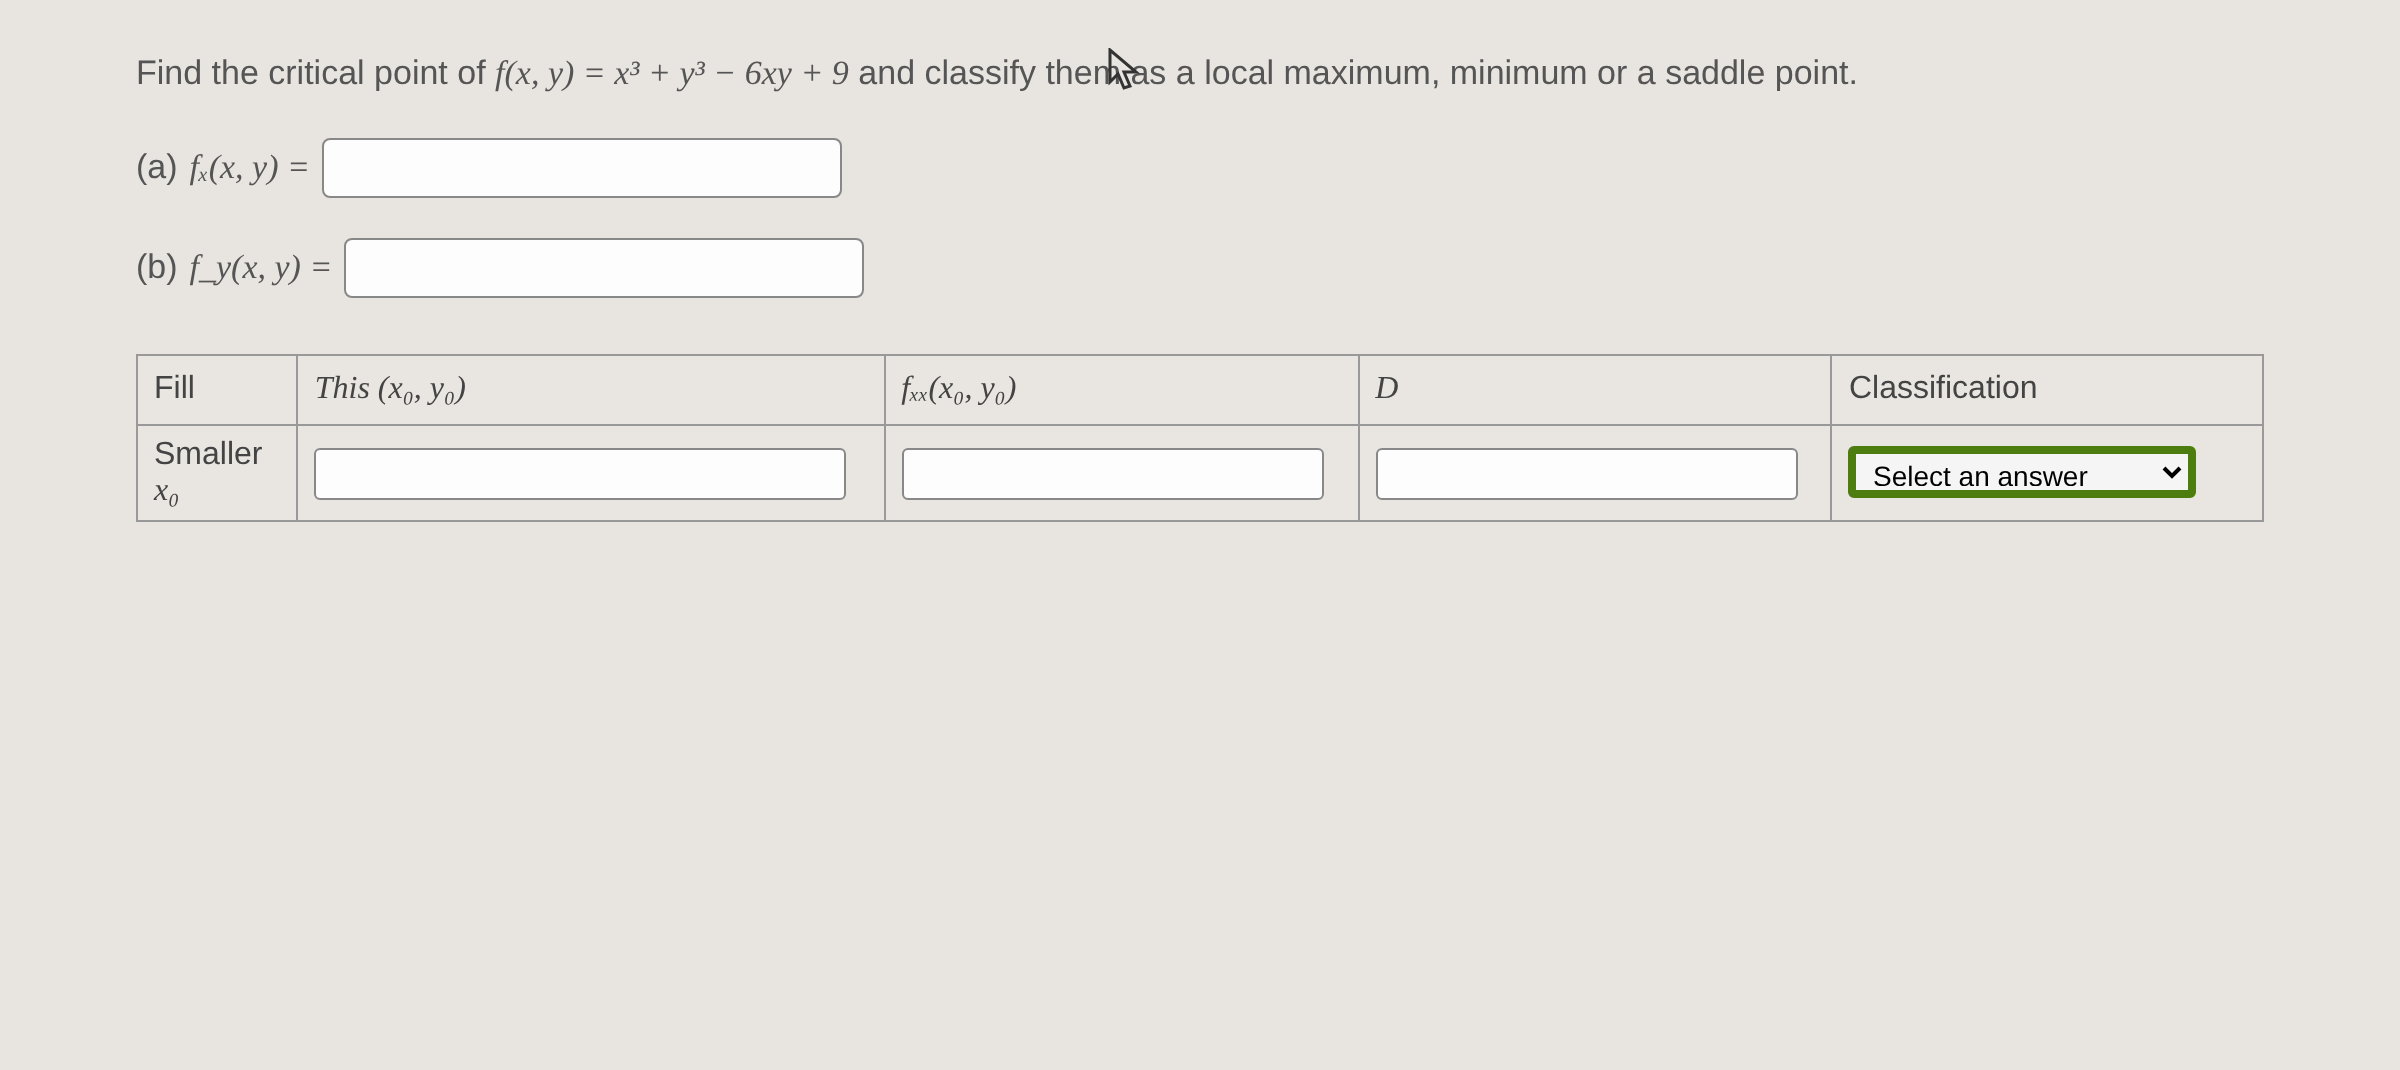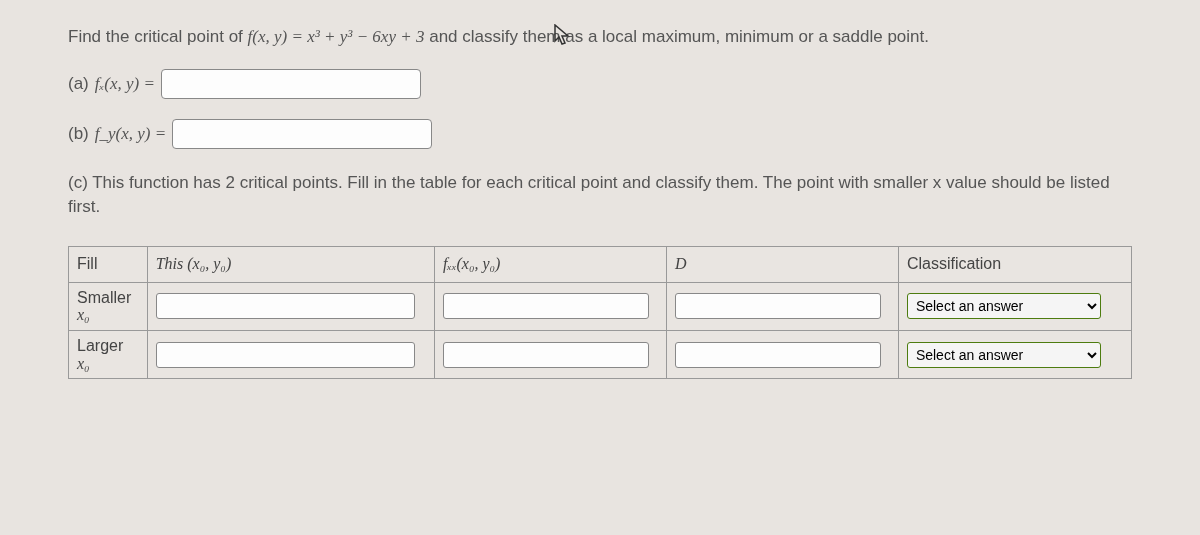--- a/index.html
+++ b/index.html
@@ -77,22 +77,22 @@
       height: 26px;
       width: 96%;
       border: 1px solid #888;
       border-radius: 3px;
       background: #fdfdfd;
       padding: 3px 5px;
       font-size: 14px;
     }
     .cell-select {
       height: 26px;
-      width: 194px;
-      border: 1px solid #4d7c0f;
+      width: 174px;
+      border: 4px solid #4d7c0f;
       border-radius: 3px;
       background: #f5f5f5;
       font-size: 14px;
       padding: 2px 4px;
     }
     .col-point { width: 70px; }
     .col-coord { width: 260px; }
     .col-fxx { width: 210px; }
     .col-d { width: 210px; }
     .col-class { width: 190px; }
@@ -106,37 +106,36 @@
       pointer-events: none;
     }
   </style>
 </head>
 <body>
 
 <div class="page">
 
   <div class="problem-text">
     <span>Find the critical point of </span>
-    <span class="math">f(x, y) = x³ + y³ − 6xy + 3</span>
+    <span class="math">f(x, y) = x³ + y³ − 6xy + 9</span>
     <span> and classify them as a local maximum, minimum or a saddle point.</span>
   </div>
 
   <div class="part">
     <span>(a) </span>
     <span class="math">fₓ(x, y) = </span>
     <input type="text" class="text-input" style="">
   </div>
 
   <div class="part">
     <span>(b) </span>
     <span class="math">f_y(x, y) = </span>
     <input type="text" class="text-input" style="">
   </div>
 
-  <div class="part-c">(c) This function has 2 critical points. Fill in the table for each critical point and classify them. The point with smaller x value should be listed first.</div>
 
   <div class="table-wrap">
     <table>
       <thead>
         <tr>
           <th class="col-point">Fill</th>
           <th class="col-coord"><span class="math">This (x₀, y₀)</span></th>
           <th class="col-fxx"><span class="math">fₓₓ(x₀, y₀)</span></th>
           <th class="col-d"><span class="italD">D</span></th>
           <th class="col-class">Classification</th>
@@ -150,34 +149,20 @@
           </td>
           <td><input type="text" class="cell-input" style=""></td>
           <td><input type="text" class="cell-input" style=""></td>
           <td><input type="text" class="cell-input" style=""></td>
           <td>
             <select class="cell-select">
               <option>Select an answer</option>
             </select>
           </td>
         </tr>
-        <tr>
-          <td class="row-header">
-            <span>Larger</span><br>
-            <span class="math">x₀</span>
-          </td>
-          <td><input type="text" class="cell-input" style=""></td>
-          <td><input type="text" class="cell-input" style=""></td>
-          <td><input type="text" class="cell-input" style=""></td>
-          <td>
-            <select class="cell-select">
-              <option>Select an answer</option>
-            </select>
-          </td>
-        </tr>
       </tbody>
     </table>
   </div>
 
 </div>
 
 <div class="cursor">
   <svg width="18" height="22" viewBox="0 0 18 22">
     <path d="M1 1 L1 17 L5 13 L8 20 L11 19 L8 12 L14 12 Z" fill="none" stroke="#333" stroke-width="1.5"></path>
   </svg>

